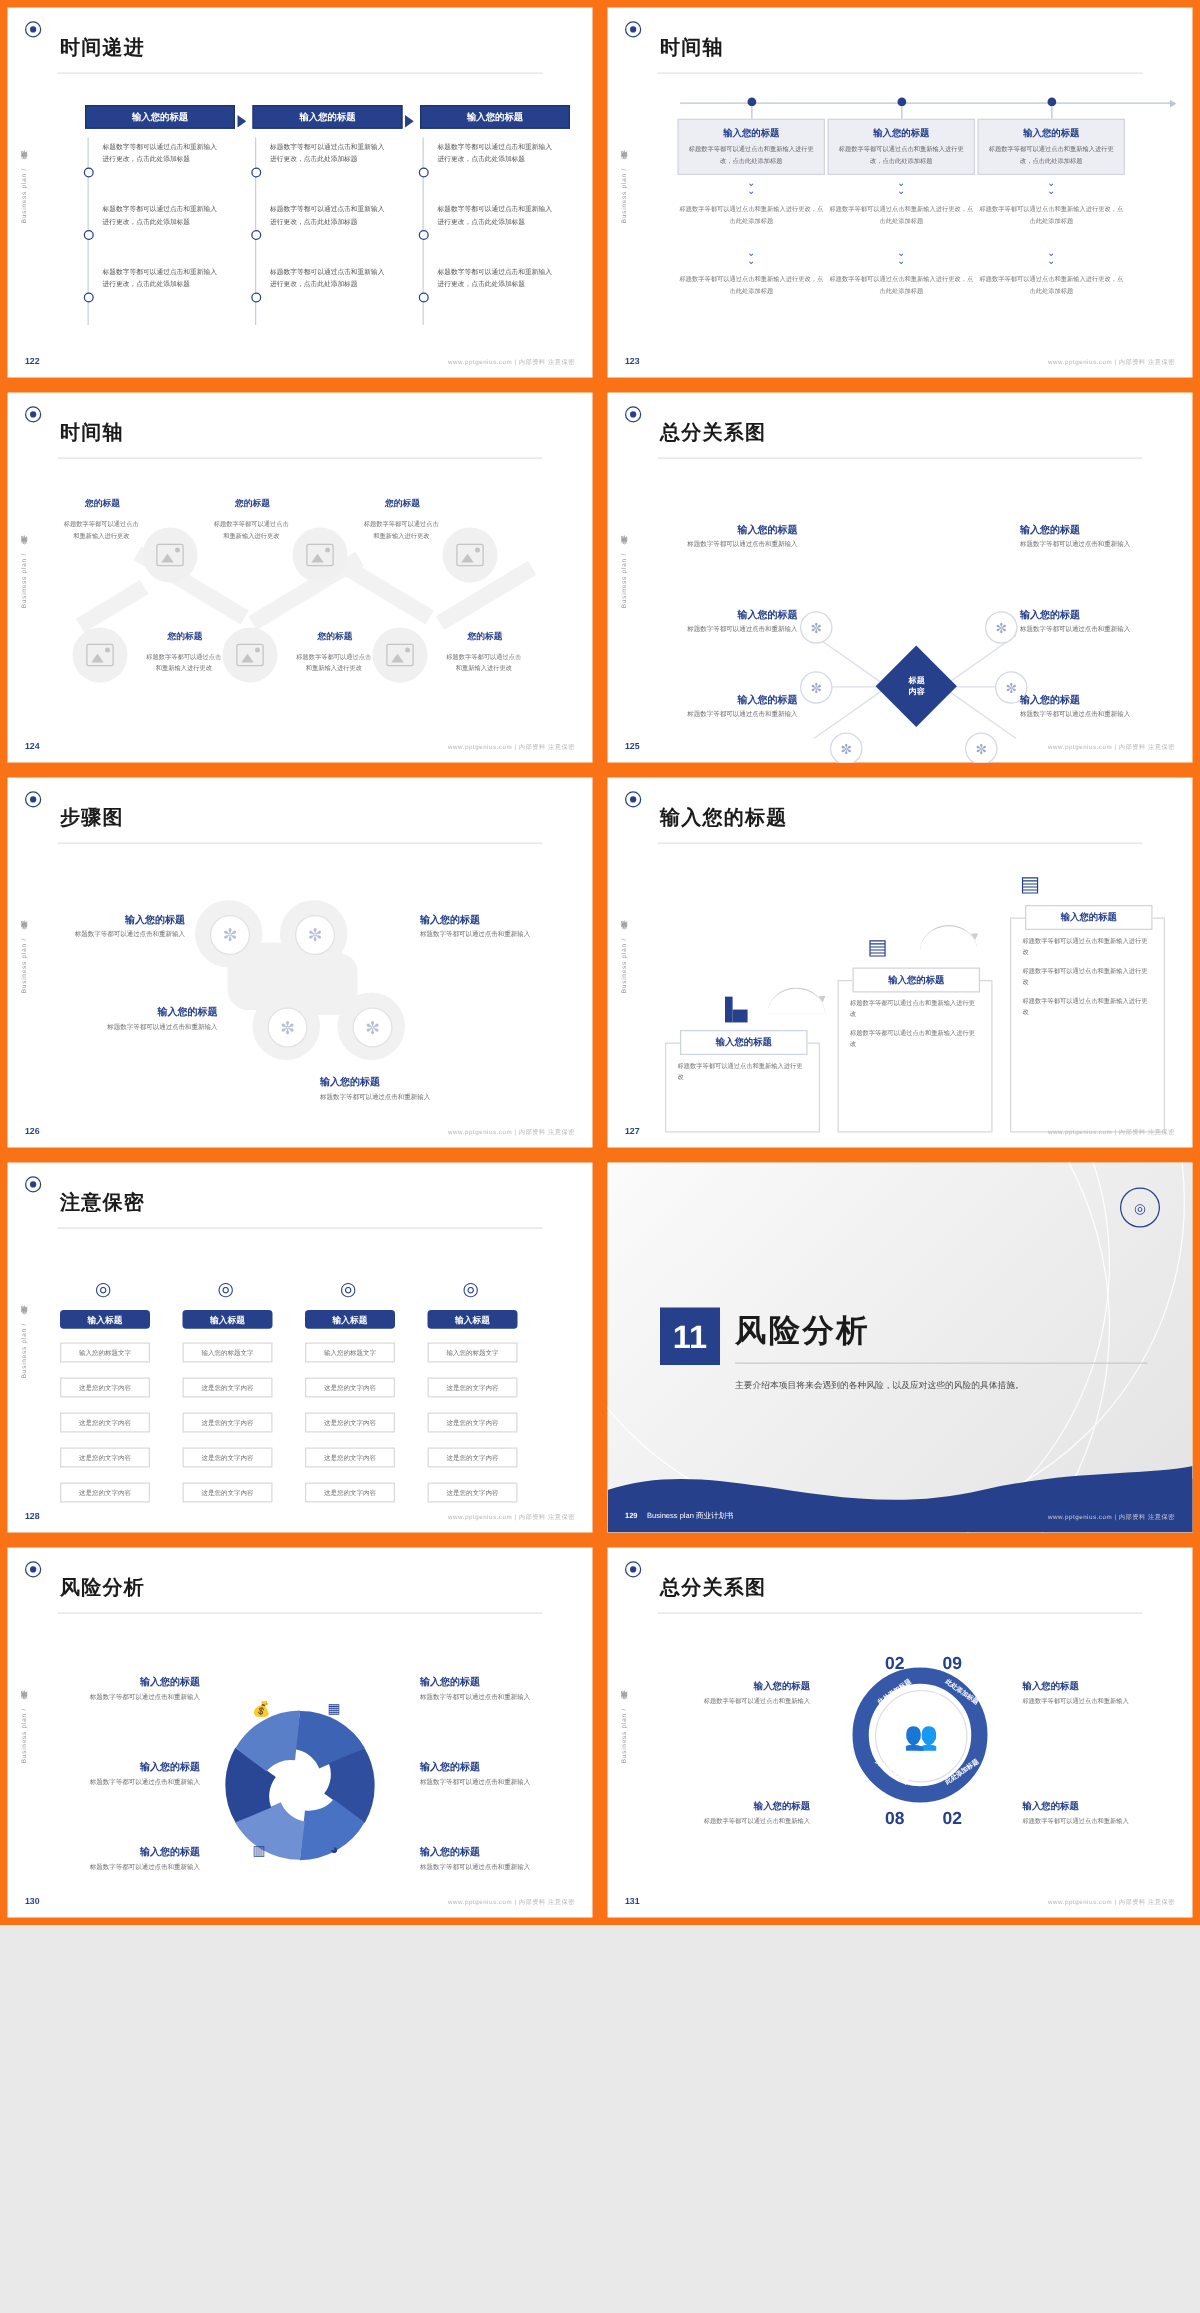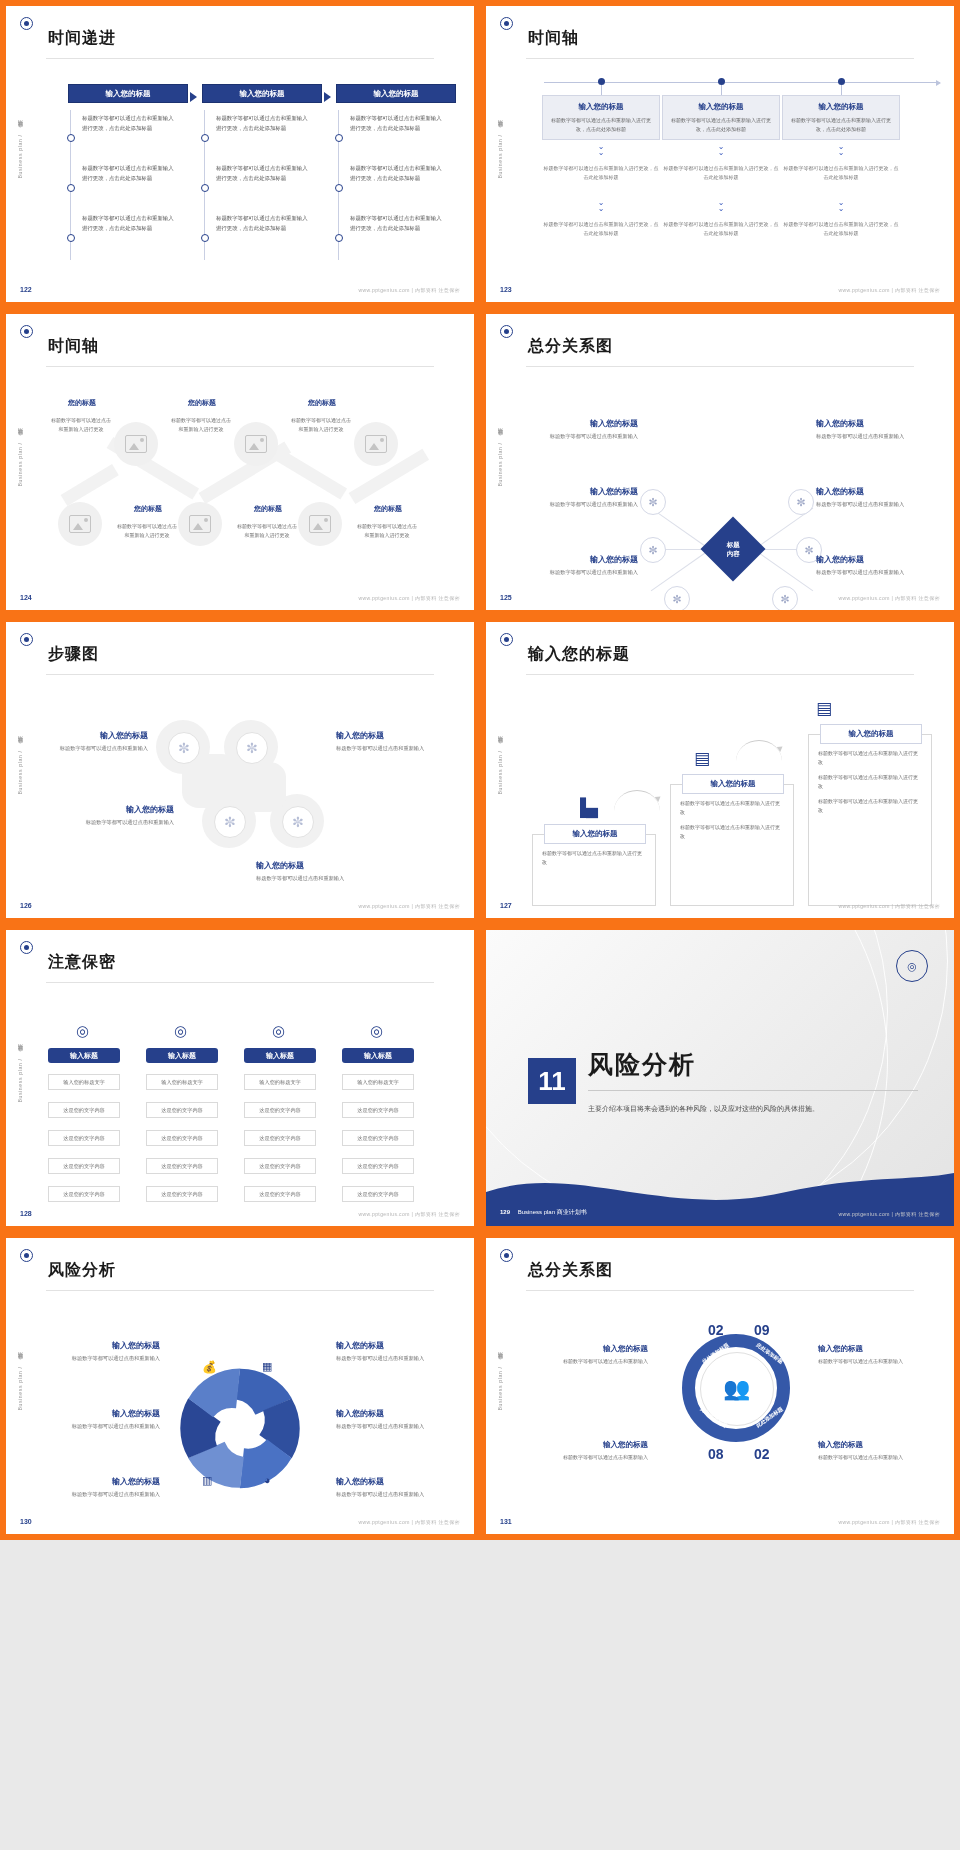--- a/index.html
+++ b/index.html
@@ -70,21 +70,21 @@
   .s128 .coin{position:absolute;font-size:15px;color:#26408b;}
   .s128 .cap{position:absolute;width:72px;height:15px;background:#26408b;border-radius:3px;color:#fff;font-size:7px;font-weight:bold;display:flex;align-items:center;justify-content:center;}
   .s128 .cell{position:absolute;width:72px;height:16px;border:1px solid #dadada;box-sizing:border-box;font-size:5.2px;color:#6f6f6f;display:flex;align-items:center;justify-content:center;}
 
   
   .s129{background:#f2f2f2;}
   .s129 .bgwhite{position:absolute;inset:0;background:linear-gradient(135deg,#fbfbfb 0%,#ececec 60%,#e3e3e3 100%);}
   .s129 .arc{position:absolute;border-radius:50%;border:1px solid rgba(255,255,255,.9);}
   .s129 .wave{position:absolute;left:0;bottom:0;width:100%;height:78px;background:#26408b;clip-path:path("M0,78 L0,44 C90,14 180,72 300,44 C380,26 440,34 480,22 L480,78 Z");}
   .s129 .wave2{position:absolute;left:0;bottom:0;width:100%;height:58px;background:#3b3b3b;clip-path:path("M0,58 L0,52 C120,40 230,58 330,34 C400,18 450,22 480,12 L480,58 Z");}
-  .s129 .num{position:absolute;left:42px;top:128px;width:48px;height:46px;background:#26408b;color:#fff;font-size:26px;font-weight:bold;display:flex;align-items:center;justify-content:center;}
+  .s129 .num{position:absolute;left:42px;top:116px;width:48px;height:46px;background:#26408b;color:#fff;font-size:26px;font-weight:bold;display:flex;align-items:center;justify-content:center;}
   .s129 .sec-title{position:absolute;left:102px;top:118px;font-size:25px;font-weight:bold;color:#1b1b1b;letter-spacing:2px;}
   .s129 .rule{position:absolute;left:102px;top:160px;width:330px;height:1px;background:#c9c9c9;}
   .s129 .desc{position:absolute;left:102px;top:172px;width:250px;font-size:7px;line-height:13px;color:#4a4a4a;}
   .s129 .emblem{position:absolute;right:26px;top:20px;width:30px;height:30px;border-radius:50%;border:1.4px solid #26408b;display:flex;align-items:center;justify-content:center;font-size:11px;color:#26408b;font-weight:bold;}
   .s129 .pgnum-wrap{position:absolute;left:14px;bottom:9px;font-size:6px;color:#fff;}
   .s129 .foot{color:#cfcfcf;}
 
   
   .s130 .t{position:absolute;width:110px;}
   .s130 .t h4{margin:0 0 3px;font-size:8px;color:#26408b;}

